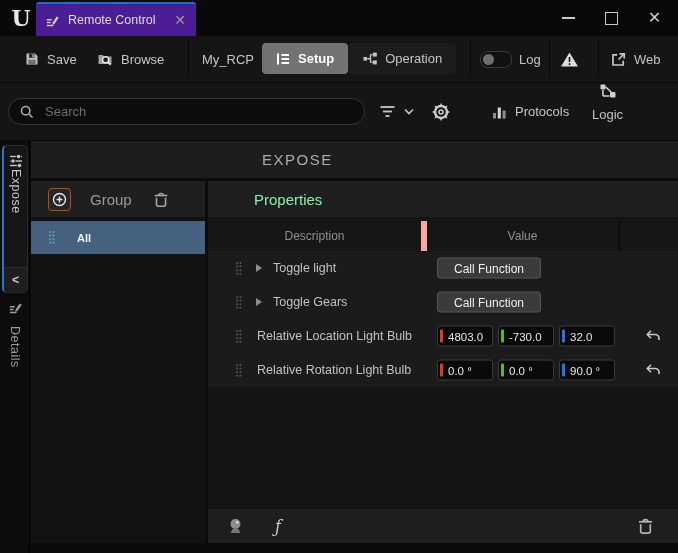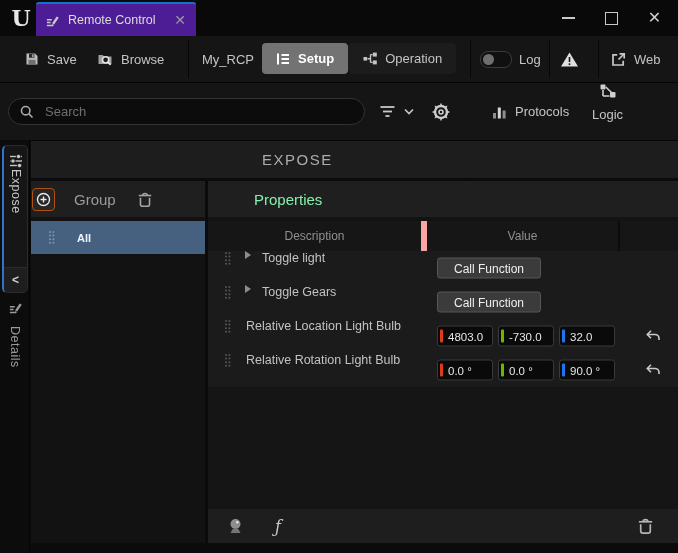--- a/index.html
+++ b/index.html
@@ -57,39 +57,39 @@
   .drawer-details .vtext{color:#9A9A9A;}
   .sliders-icon{margin-top:7px;}
 
   
   .expose-header{position:absolute;left:31px;top:141px;width:647px;height:37px;background:#1D1D1D;}
   .expose-title{position:absolute;left:231px;top:0;height:100%;display:flex;align-items:center;
                 font-size:15px;letter-spacing:1.5px;color:#ACACAC;}
 
   
   .groups-panel{position:absolute;left:31px;top:181px;width:174px;bottom:10px;background:#121212;}
-  .group-header{height:36px;background:#1F1F1F;display:flex;align-items:center;padding-left:1px;box-sizing:border-box;margin-bottom:4px;}
+  .group-header{height:36px;background:#1F1F1F;display:flex;align-items:center;padding-left:17px;box-sizing:border-box;margin-bottom:4px;}
   .add-group-btn{width:23px;height:23px;box-sizing:border-box;background:#262626;border:1px solid #B3500E;border-radius:4px;
                  display:flex;align-items:center;justify-content:center;}
   .group-title{margin-left:19px;font-size:15px;color:#9A9A9A;}
   .group-trash{margin-left:21px;}
   .group-item{height:33px;background:#45617F;display:flex;align-items:center;padding-left:17px;box-sizing:border-box;}
   .group-item-label{margin-left:14px;font-size:11px;font-weight:bold;color:#EFF3F7;}
 
   
   .props-panel{position:absolute;left:208px;top:181px;right:0;bottom:10px;background:#131313;display:flex;flex-direction:column;}
   .props-header{height:36px;flex:none;background:#1F1F1F;display:flex;align-items:center;padding-left:46px;
                 font-size:15px;color:#86efac;margin-bottom:4px;}
   .table-header{height:30px;flex:none;background:#161616;display:flex;font-size:12px;color:#8F8F8F;}
   .col{display:flex;align-items:center;justify-content:center;box-sizing:border-box;}
   .col-desc{width:219px;border-right:6px solid #fca5a5;}
   .col-value{width:193px;border-right:2px solid #0C0C0C;}
   .col-actions{flex:1;}
   .rows{flex:none;background:#1B1B1B;}
-  .prow{height:34px;position:relative;display:flex;padding-left:16px;box-sizing:border-box;}
+  .prow{height:34px;position:relative;display:flex;align-items:center;padding-left:27px;box-sizing:border-box;}
   .dots{color:#565656;margin-right:8px;}
   .caret{width:0;height:0;border-left:6px solid #8C8C8C;border-top:4.5px solid transparent;border-bottom:4.5px solid transparent;
          margin-left:6px;margin-right:11px;}
   .pname{font-size:12.5px;color:#C2C2C2;white-space:nowrap;}
   .pname-plain{margin-left:7px;}
   .pvalue{position:absolute;left:229px;top:50%;transform:translateY(-50%);display:flex;align-items:center;gap:5px;}
   .call-btn{width:104px;height:21px;background:#3B3B3B;border:1px solid #575757;border-radius:3px;box-sizing:border-box;
             color:#EFEFEF;font-size:12px;display:flex;align-items:center;justify-content:center;}
   .numf{width:56px;height:21px;background:#0A0A0A;border:1px solid #3A3A3A;border-radius:3px;box-sizing:border-box;
         position:relative;display:flex;align-items:center;padding-left:10px;font-size:11.5px;color:#E6E6E6;overflow:hidden;}

